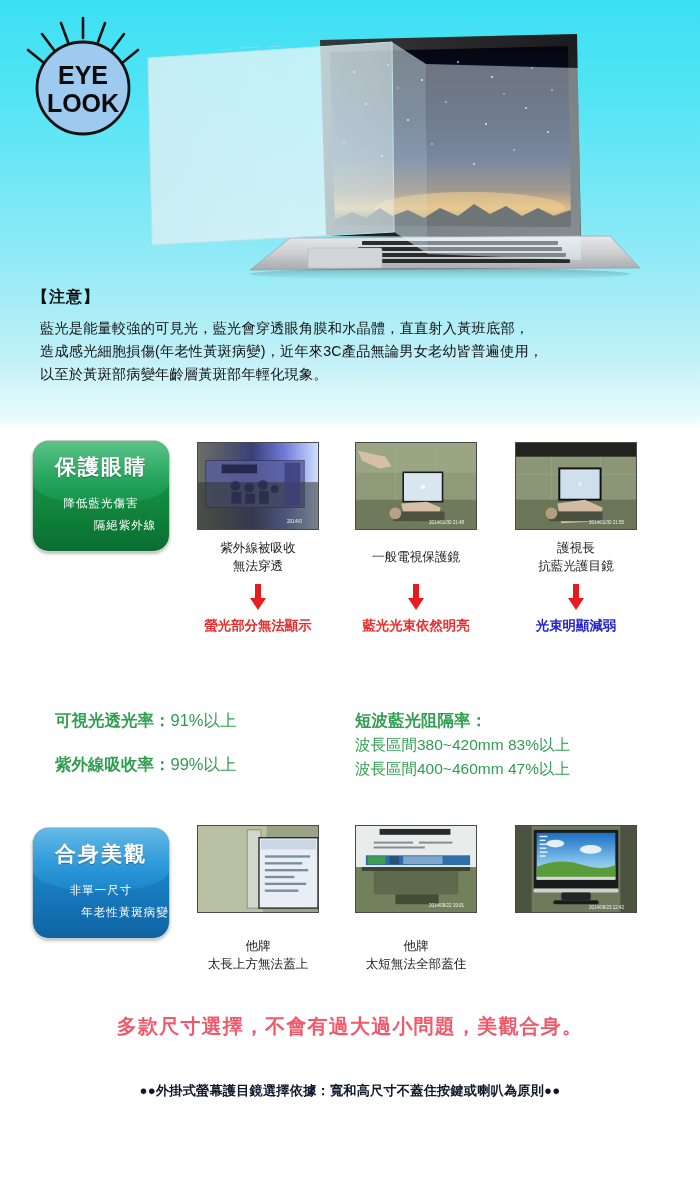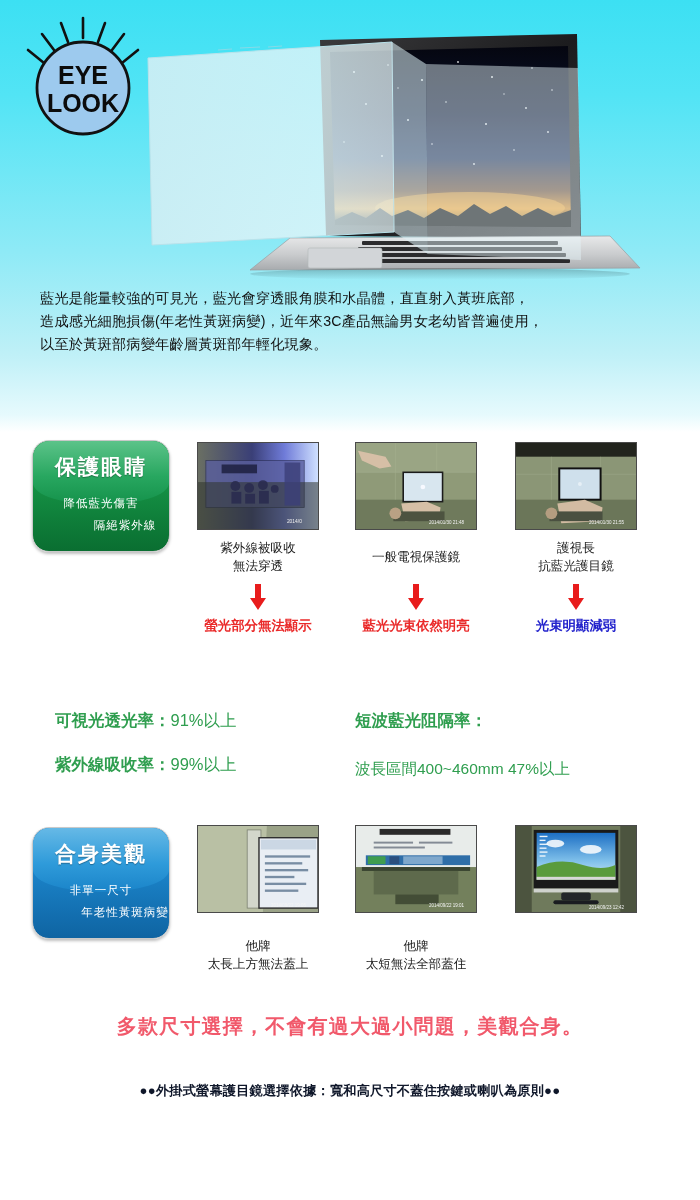--- a/index.html
+++ b/index.html
@@ -207,20 +207,21 @@
       <path d="M286 32 L438 36 L441 228 L288 222 Z" fill="#e6f6fa" opacity=".46"></path>
       <g stroke="#9fd6e2" stroke-width=".9" opacity=".8">
         <line x1="78" y1="18" x2="92" y2="17"></line>
         <line x1="100" y1="16" x2="120" y2="15"></line>
         <line x1="128" y1="15" x2="142" y2="14"></line>
       </g>
     </svg>
   </div>
 
   <div class="notice">
+    <div class="notice-title">【注意】</div>
     <div class="notice-body">
       <div>藍光是能量較強的可見光，藍光會穿透眼角膜和水晶體，直直射入黃班底部，</div>
       <div>造成感光細胞損傷(年老性黃斑病變)，近年來3C產品無論男女老幼皆普遍使用，</div>
       <div>以至於黃斑部病變年齡層黃斑部年輕化現象。</div>
     </div>
   </div>
 </div>
 
 <div class="section" style="height:265px;">
 
@@ -339,20 +340,21 @@
 
 <div class="section" style="height:128px;padding-left:18px;">
   <div class="spec" style="left:55px; top:13px;">
     <span class="spec-b">可視光透光率：</span><span class="spec-n">91%以上</span>
   </div>
   <div class="spec" style="left:55px; top:57px;">
     <span class="spec-b">紫外線吸收率：</span><span class="spec-n">99%以上</span>
   </div>
 
   <div class="spec spec-b" style="left:355px; top:13px;">短波藍光阻隔率：</div>
+  <div class="spec spec-line" style="left:355px; top:38px;">波長區間380~420mm  83%以上</div>
   <div class="spec spec-line" style="left:355px; top:62px;">波長區間400~460mm  47%以上</div>
 </div>
 
 <div class="section" style="height:160px;">
 
   <div class="badge badge-blue" style="top:2px;">
     <div class="b-top"></div>
     <div class="b-title">合身美觀</div>
     <div class="b-sub b-sub1">非單一尺寸</div>
     <div class="b-sub b-sub2">年老性黃斑病變</div>

